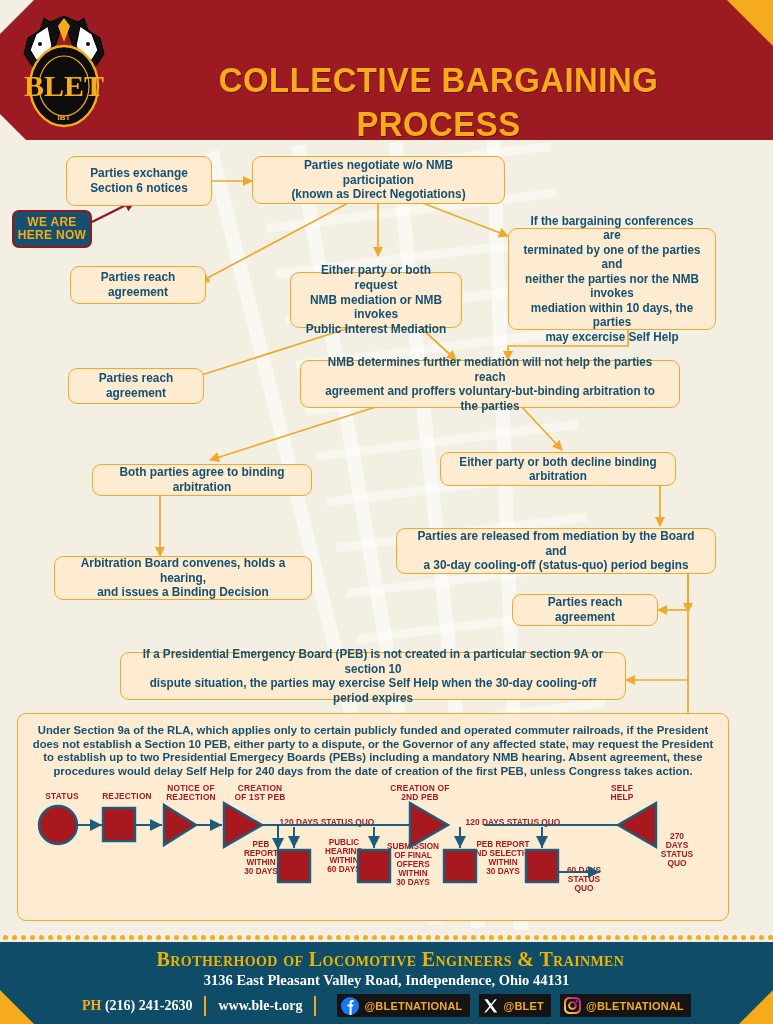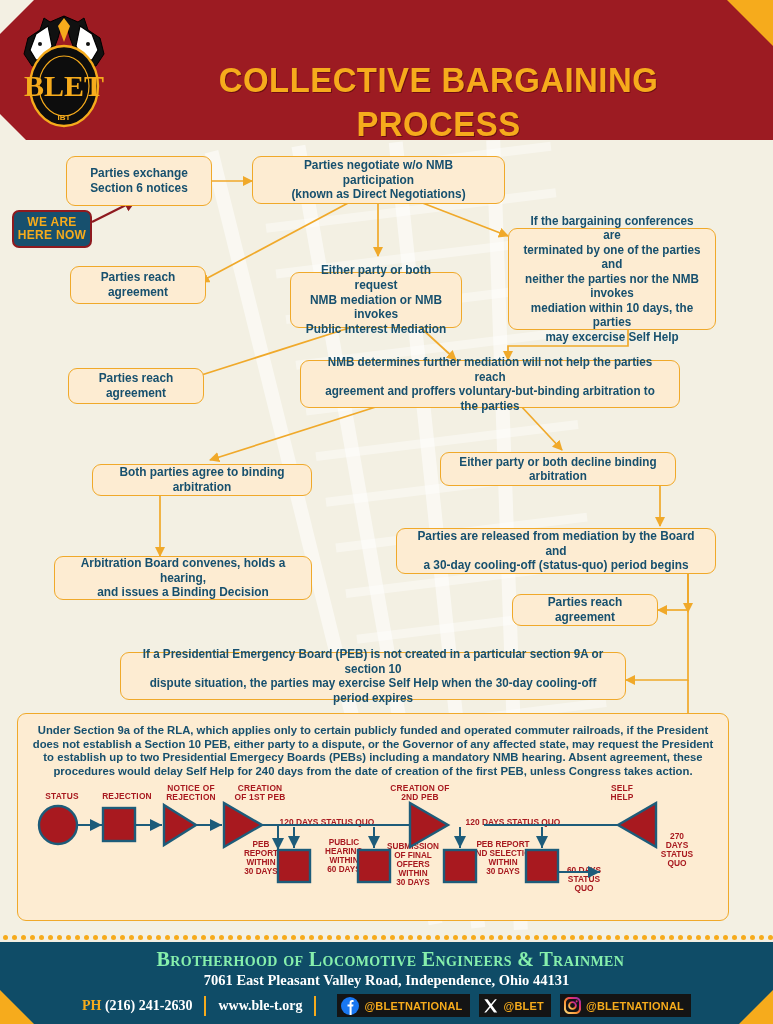--- a/index.html
+++ b/index.html
@@ -58,21 +58,21 @@
         text-align:center;font-family:"Liberation Sans Narrow","Liberation Sans",sans-serif;}
 
   
   .dots{position:absolute;left:0;top:934px;width:773px;height:8px;background:#f3f0e3;}
   .dots i{position:absolute;top:1px;width:5px;height:5px;border-radius:50%;background:#f6ab1c;display:block;}
   .footer{position:absolute;left:0;top:942px;width:773px;height:82px;background:#0f4c67;overflow:hidden;}
   .footer .corner-bl{position:absolute;left:0;bottom:0;width:0;height:0;
         border-bottom:34px solid #f6ab1c;border-right:34px solid transparent;}
   .footer .corner-br{position:absolute;right:0;bottom:0;width:0;height:0;
         border-bottom:34px solid #f6ab1c;border-left:34px solid transparent;}
-  .org{position:absolute;left:0;right:0;top:6px;text-align:center;color:#86efac;
+  .org{position:absolute;left:0;right:0;top:6px;text-align:center;color:#eab308;
         font-family:"Liberation Serif",serif;font-weight:bold;font-size:20px;
         font-variant:small-caps;letter-spacing:.4px;margin-left:8px;}
   .addr{position:absolute;left:0;right:0;top:30px;text-align:center;color:#ffffff;
         font-family:"Liberation Serif",serif;font-weight:bold;font-size:14.5px;}
   .contact{position:absolute;left:0;right:0;top:52px;display:flex;align-items:center;
         justify-content:center;gap:0;}
   .ph{color:#f6ab1c;font-family:"Liberation Serif",serif;font-weight:bold;font-size:14px;}
   .ph .num{color:#ffffff;}
   .vr{width:2px;height:20px;background:#f6ab1c;margin:0 12px;}
   .site{color:#ffffff;font-family:"Liberation Serif",serif;font-weight:bold;font-size:14px;}
@@ -386,21 +386,21 @@
       <i style="left: 750px;"></i>
       <i style="left: 759px;"></i>
       <i style="left: 768px;"></i>
     </div>
 
   <div class="footer">
     <div class="corner-bl"></div>
     <div class="corner-br"></div>
 
     <div class="org">Brotherhood of Locomotive Engineers &amp; Trainmen</div>
-    <div class="addr">7061 East Pleasant Valley Road, Independence, Ohio 44131</div>
+    <div class="addr">3136 East Pleasant Valley Road, Independence, Ohio 44131</div>
 
     <div class="contact">
       <div class="ph">
         <span>PH</span>
         <span class="num">(216) 241-2630</span>
       </div>
       <div class="vr"></div>
       <div class="site">www.ble-t.org</div>
       <div class="vr"></div>
 

